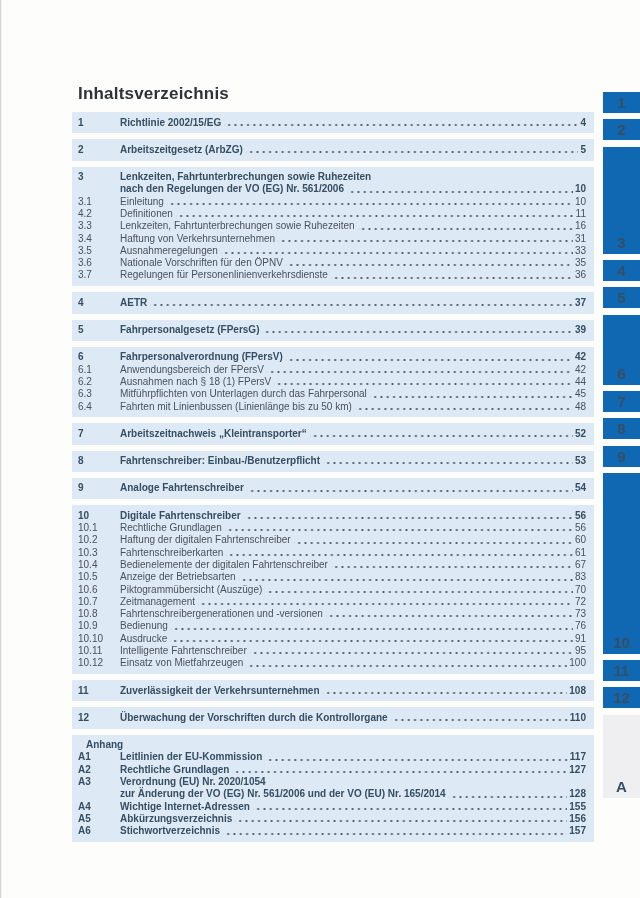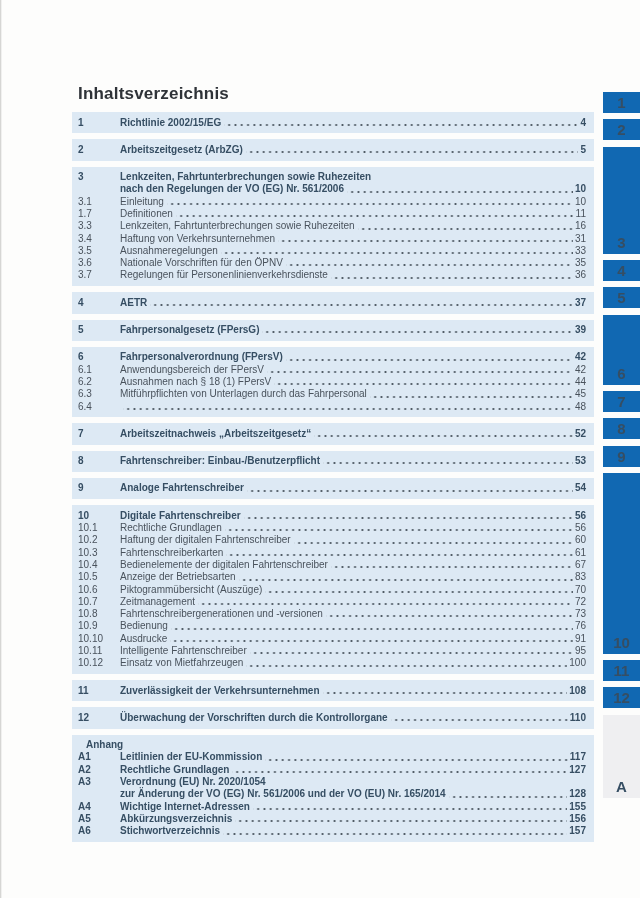--- a/index.html
+++ b/index.html
@@ -96,21 +96,21 @@
             <span class="leader"></span>
             <span class="page-num b">10</span>
           </div>
           <div class="line">
             <span class="num">3.1</span>
             <span class="ttl">Einleitung</span>
             <span class="leader"></span>
             <span class="page-num">10</span>
           </div>
           <div class="line">
-            <span class="num">1.7</span>
+            <span class="num">4.2</span>
             <span class="ttl">Definitionen</span>
             <span class="leader"></span>
             <span class="page-num">11</span>
           </div>
           <div class="line">
             <span class="num">3.3</span>
             <span class="ttl">Lenkzeiten, Fahrtunterbrechungen sowie Ruhezeiten</span>
             <span class="leader"></span>
             <span class="page-num">16</span>
           </div>
@@ -175,28 +175,29 @@
             <span class="page-num">44</span>
           </div>
           <div class="line">
             <span class="num">6.3</span>
             <span class="ttl">Mitführpflichten von Unterlagen durch das Fahrpersonal</span>
             <span class="leader"></span>
             <span class="page-num">45</span>
           </div>
           <div class="line">
             <span class="num">6.4</span>
+            <span class="ttl">Fahrten mit Linienbussen (Linienlänge bis zu 50 km)</span>
             <span class="leader"></span>
             <span class="page-num">48</span>
           </div>
         </div>
         <div class="block">
           <div class="line">
             <span class="num b">7</span>
-            <span class="ttl b">Arbeitszeitnachweis „Arbeitszeitgesetz“</span>
+            <span class="ttl b">Arbeitszeitnachweis „Kleintransporter“</span>
             <span class="leader"></span>
             <span class="page-num b">52</span>
           </div>
         </div>
         <div class="block">
           <div class="line">
             <span class="num b">8</span>
             <span class="ttl b">Fahrtenschreiber: Einbau-/Benutzerpflicht</span>
             <span class="leader"></span>
             <span class="page-num b">53</span>

